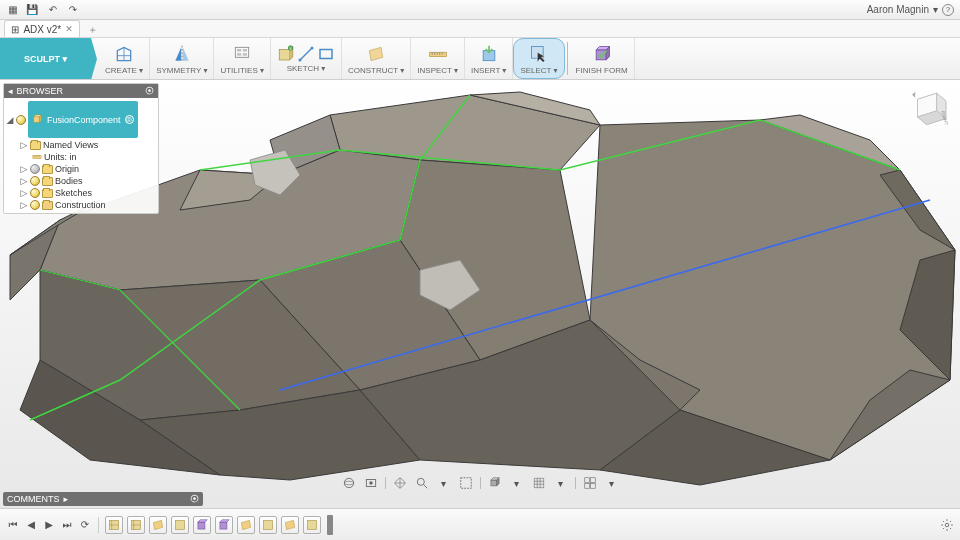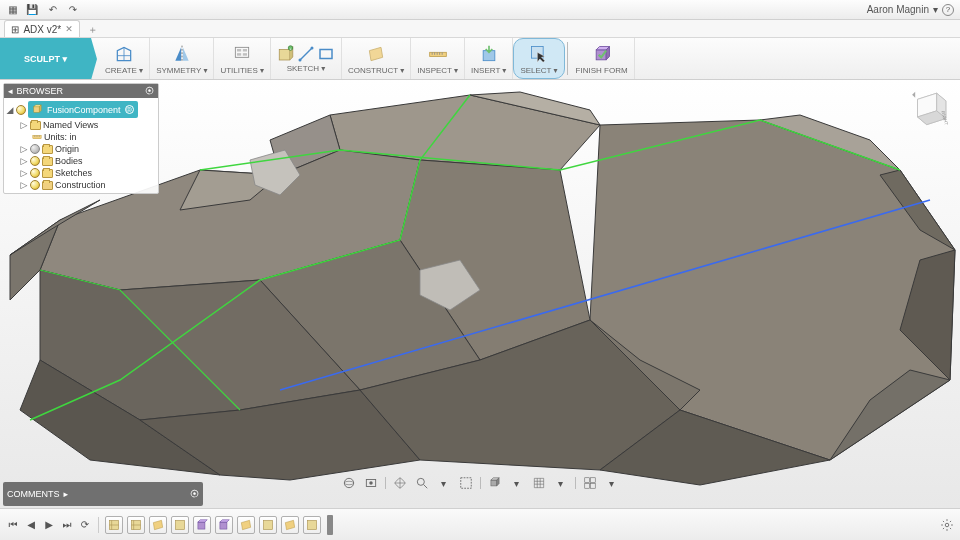--- a/index.html
+++ b/index.html
@@ -58,21 +58,21 @@
   .tree-row.selected { background: #3fb5c4; color: #fff; border-radius: 2px; padding: 1px 2px; }
   .tri { width: 8px; text-align: center; color: #666; cursor: pointer; }
   .bulb { width: 10px; height: 10px; border-radius: 50%; background: radial-gradient(circle at 30% 30%, #fffbe0, #f0d860 60%, #b89020); border: 0.5px solid #a08030; }
   .bulb.off { background: radial-gradient(circle at 30% 30%, #f0f0f0, #c0c0c0 60%, #909090); border-color: #888; }
   .folder { width: 11px; height: 9px; background: #f4d77a; border: 0.5px solid #b89640; border-radius: 1px; position: relative; }
   .folder::before { content:""; position:absolute; top:-2px; left:0; width:5px; height:2px; background:#f4d77a; border: 0.5px solid #b89640; border-bottom:none; border-radius:1px 1px 0 0; }
   .indent1 { padding-left: 14px; }
   .indent2 { padding-left: 26px; }
   
   .commentsbar {
-    position: absolute; left: 3px; bottom: 34px; width: 200px; height: 24px;
+    position: absolute; left: 3px; bottom: 34px; width: 200px; height: 14px;
     background: #707070; color: #fff; font-size: 9px; display: flex; align-items: center;
     padding: 0 4px; border-radius: 2px;
   }
   .commentsbar .pin { margin-left: auto; }
   
   .navbar {
     position: absolute; left: 0; right: 0; bottom: 48px; height: 18px;
     display: flex; justify-content: center; align-items: center; gap: 6px;
     font-size: 10px; color: #555;
   }
@@ -295,21 +295,21 @@
   <div class="browser">
     <div class="browser-hdr">
       <span>◂</span>
       <span>BROWSER</span>
       <span class="pin">⦿</span>
     </div>
     <div class="tree">
       <div class="tree-row">
         <span class="tri">◢</span>
         <span class="bulb"></span>
-        <span class="tree-row selected" style="padding:3px 4px;gap:4px">
+        <span class="tree-row selected" style="padding:13px 4px;gap:4px">
           <svg width="11" height="11" viewBox="0 0 24 24">
               <rect x="4" y="6" width="12" height="12" fill="#f0d080" stroke="#b89020"></rect>
               <polygon points="4,6 8,2 20,2 16,6" fill="#f8e8a0" stroke="#b89020"></polygon>
               <polygon points="16,6 20,2 20,14 16,18" fill="#d8b860" stroke="#b89020"></polygon>
             </svg>
           <span>FusionComponent</span>
           <span style="border:1px solid #fff;border-radius:50%;width:9px;height:9px;display:inline-flex;align-items:center;justify-content:center;font-size:7px">⦾</span>
         </span>
       </div>
       <div class="tree-row indent1">

